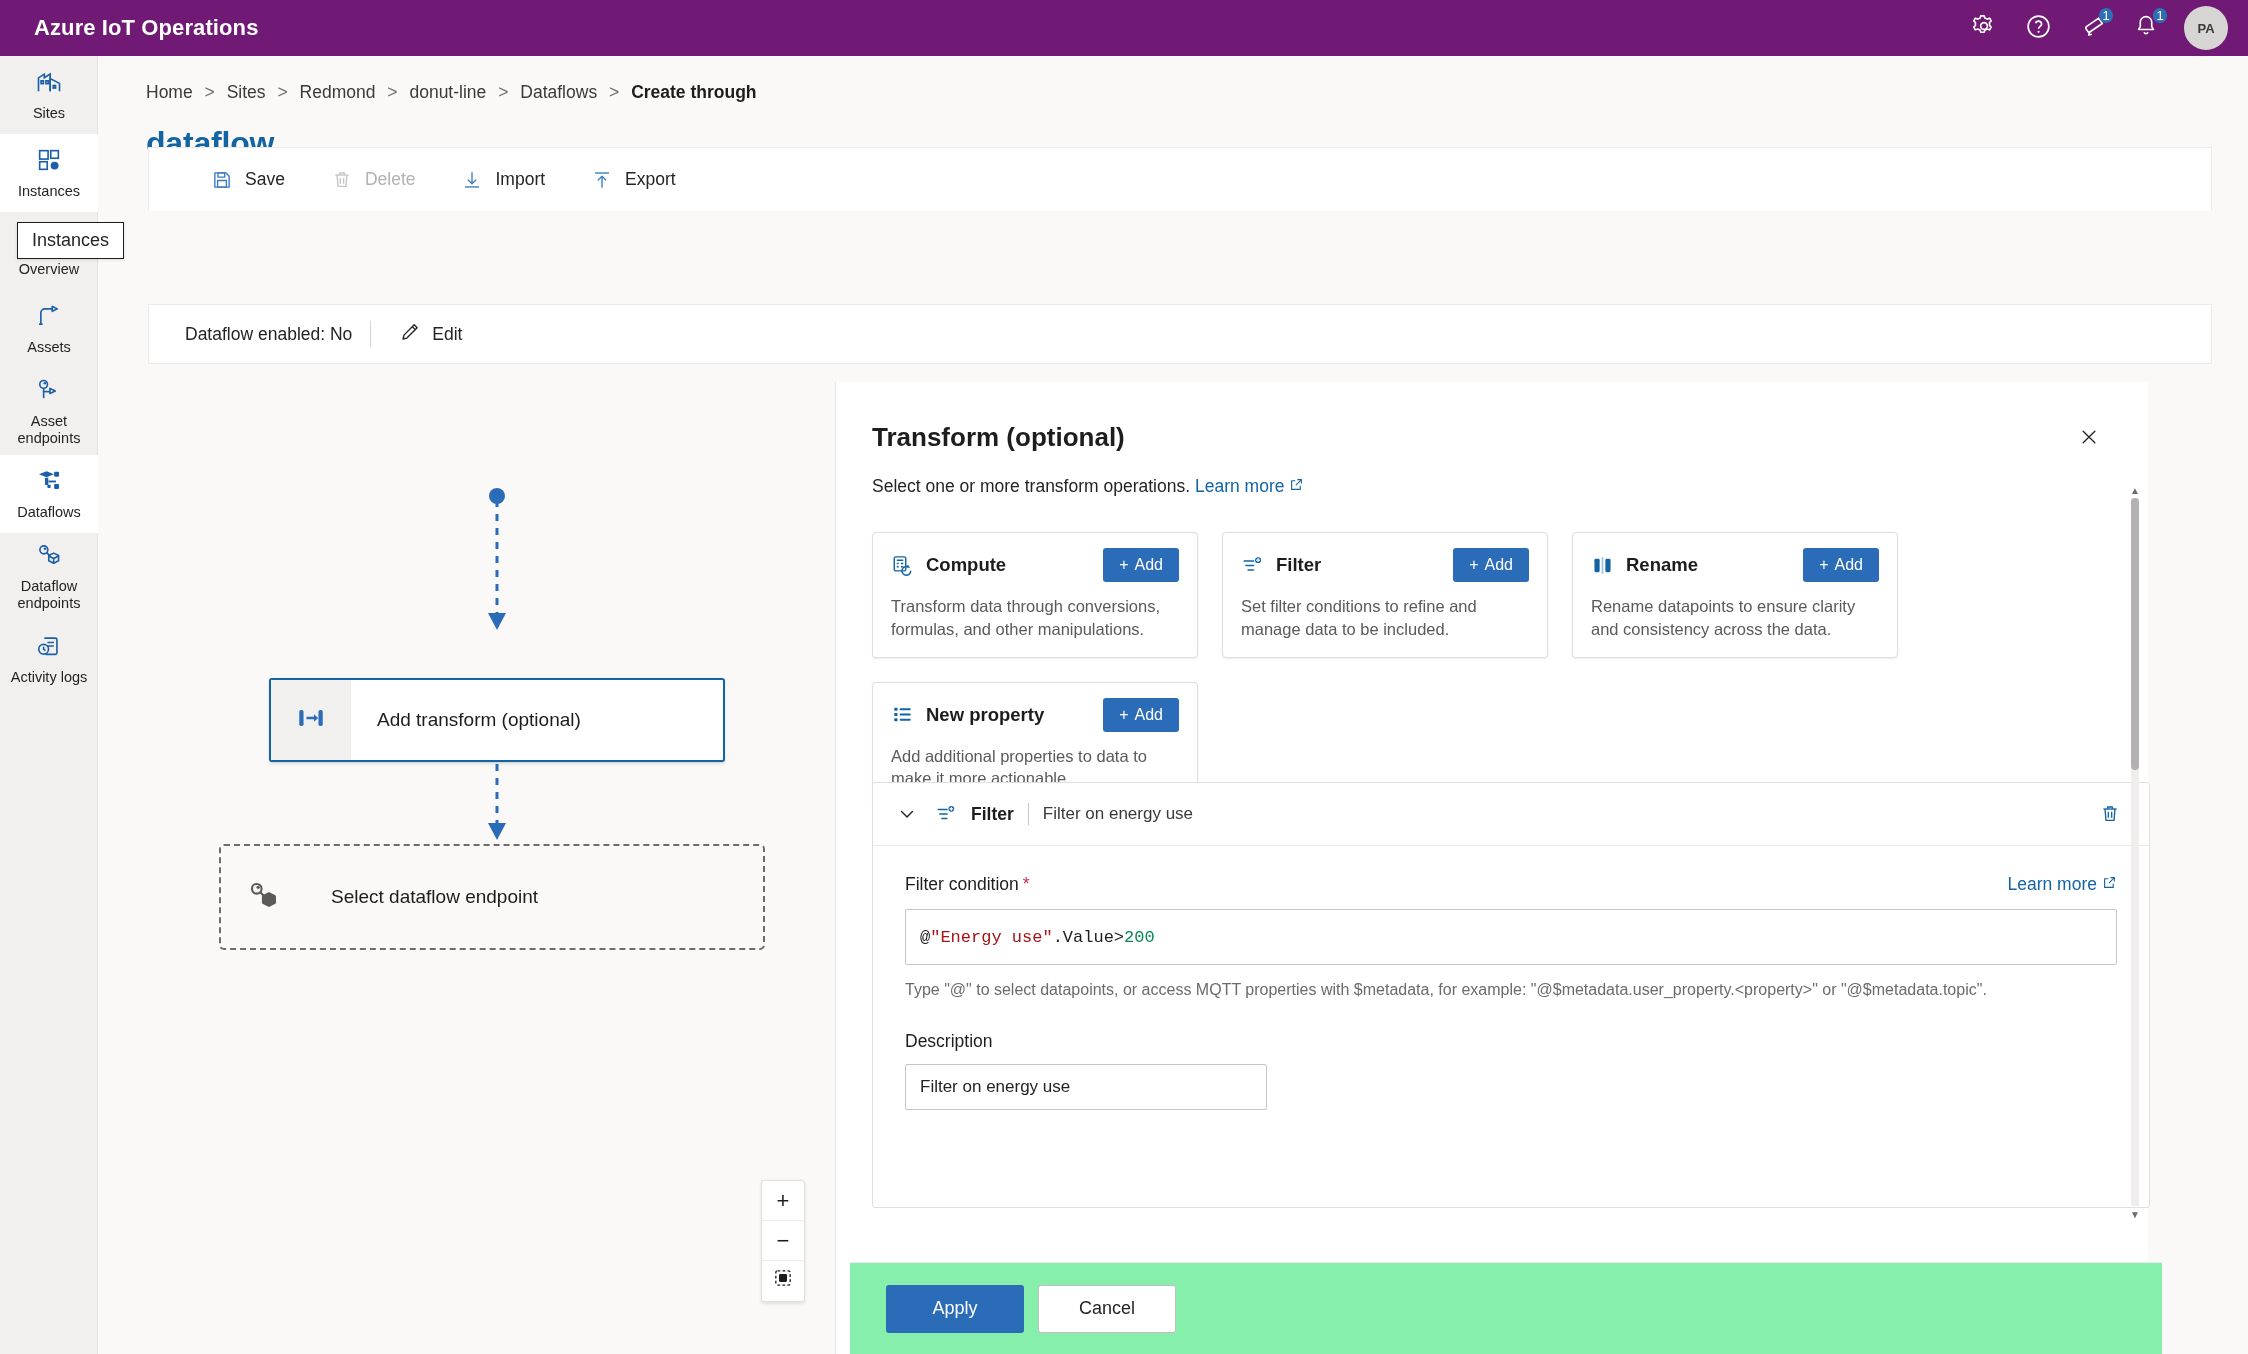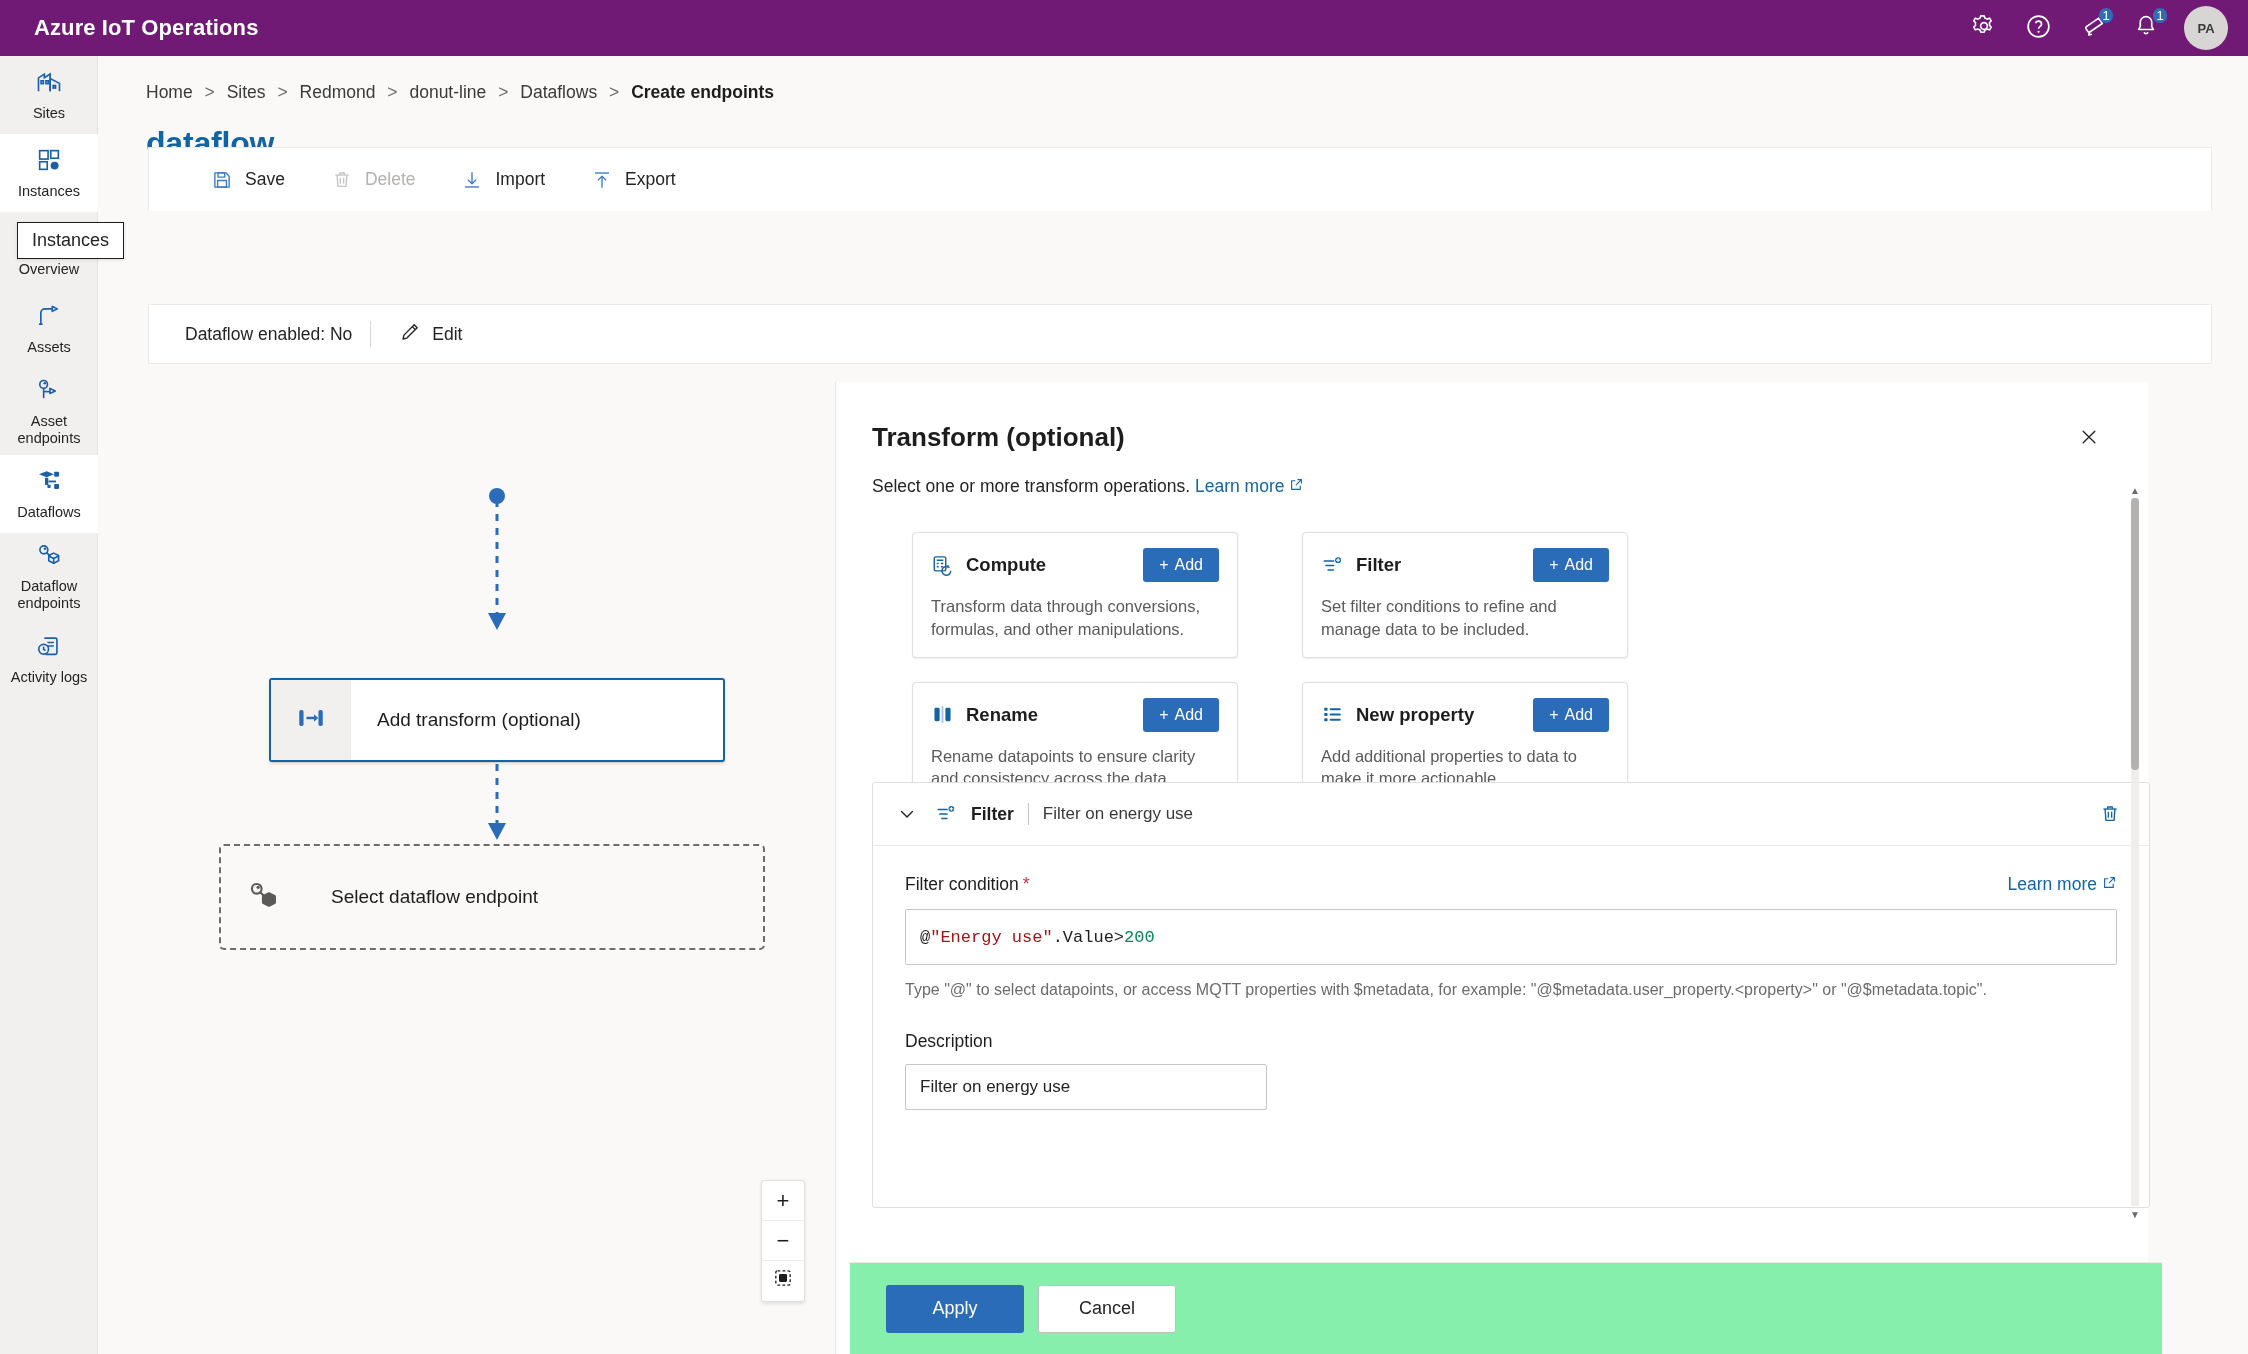--- a/index.html
+++ b/index.html
@@ -239,21 +239,20 @@
   #op-cards {
     position: absolute; left: 36px; top: 150px;
     width: 1036px;
     display: flex; flex-wrap: wrap; gap: 24px;
   }
   .op-card {
     width: 326px; min-height: 107px;
     border: 1px solid #e1dfdd; border-radius: 4px;
     background: #fff; padding: 15px 18px 16px 18px;
     box-shadow: 0 .6px 1.8px rgba(0,0,0,.08);
-    margin-left: 40px;
   }
   .op-head { display: flex; align-items: center; gap: 12px; }
   .op-ico { color: #1264a3; display: flex; flex: 0 0 auto; }
   .op-name { font-size: 18.5px; font-weight: bold; color: #1d1d1d; }
   .op-add {
     margin-left: auto; background: #2b6cb8; color: #fff;
     border: none; border-radius: 3px;
     font-size: 16px; font-family: inherit;
     padding: 8px 16px; cursor: pointer;
     display: flex; align-items: center; gap: 6px;
@@ -521,21 +520,21 @@
     <span class="crumb">Home</span>
     <span class="sep">&gt;</span>
     <span class="crumb">Sites</span>
     <span class="sep">&gt;</span>
     <span class="crumb">Redmond</span>
     <span class="sep">&gt;</span>
     <span class="crumb">donut-line</span>
     <span class="sep">&gt;</span>
     <span class="crumb">Dataflows</span>
     <span class="sep">&gt;</span>
-    <span class="crumb-current">Create endpoints</span>
+    <span class="crumb-current">Create through</span>
   </div>
 
   <div id="page-title">dataflow</div>
 </div>
 
 <div id="command-bar">
 
   <div class="cmd-btn">
     <span class="cmd-ico">
       <svg width="22" height="22" viewBox="0 0 24 24" fill="none" stroke="#3b7bc0" stroke-width="1.5" stroke-linejoin="round">

